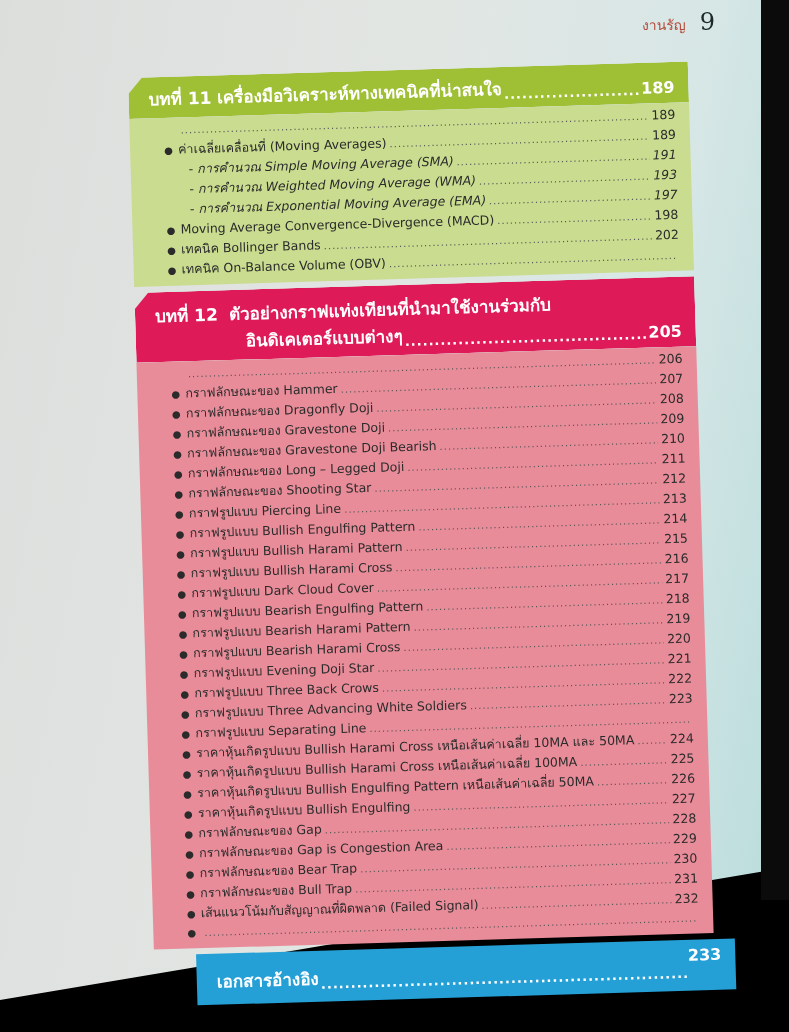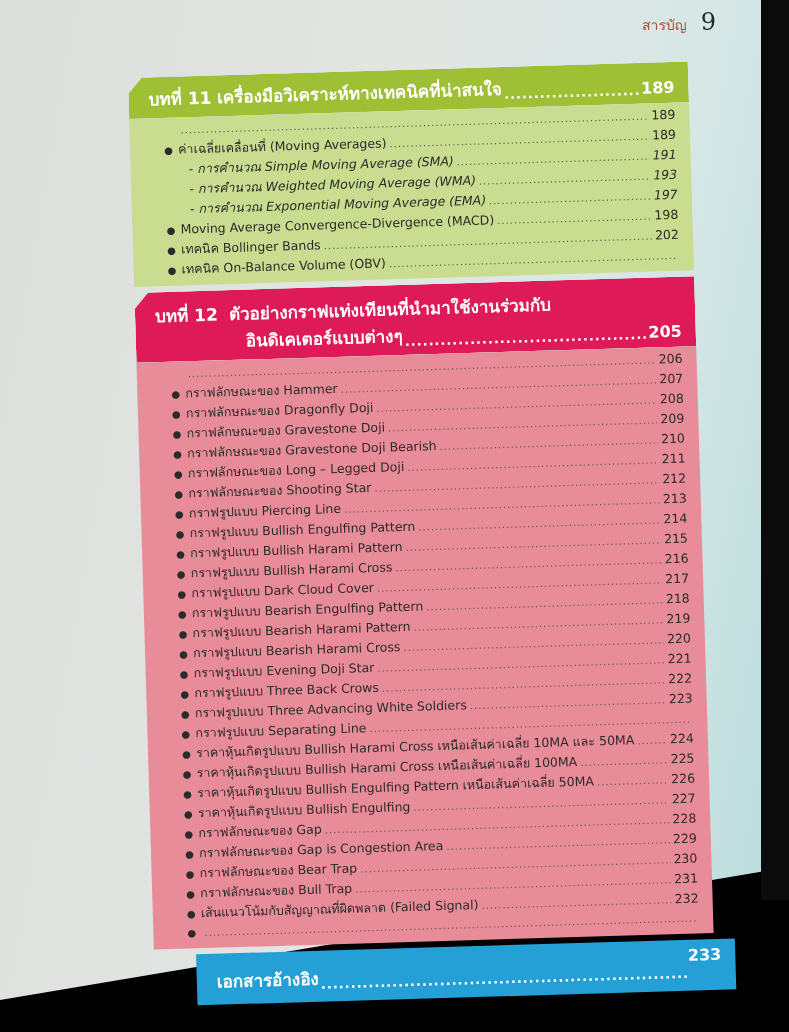--- a/index.html
+++ b/index.html
@@ -72,21 +72,21 @@
     .ref-head .dots { flex: 1; overflow: hidden; white-space: nowrap; font-size: 13px; letter-spacing: 1px; margin: 0 2px; }
     .ref-head .page-no { font-size: 16px; align-self: flex-start; margin-top: -8px; }
   </style>
 </head>
 <body>
 
 <div class="page"></div>
 <div class="page-shadow-right"></div>
 
 <div class="running-head">
-  <span class="section">สารบัญ</span>
+  <span class="section">งานรัญ</span>
   <span class="num">9</span>
 </div>
 
 <div class="toc">
 
   <div class="chapter ch11">
     <div class="chapter-head">
       <span class="label">บทที่ 11</span>&nbsp;
       <span class="title">เครื่องมือวิเคราะห์ทางเทคนิคที่น่าสนใจ</span>
       <span class="dots">................................................................................................................................................</span>

